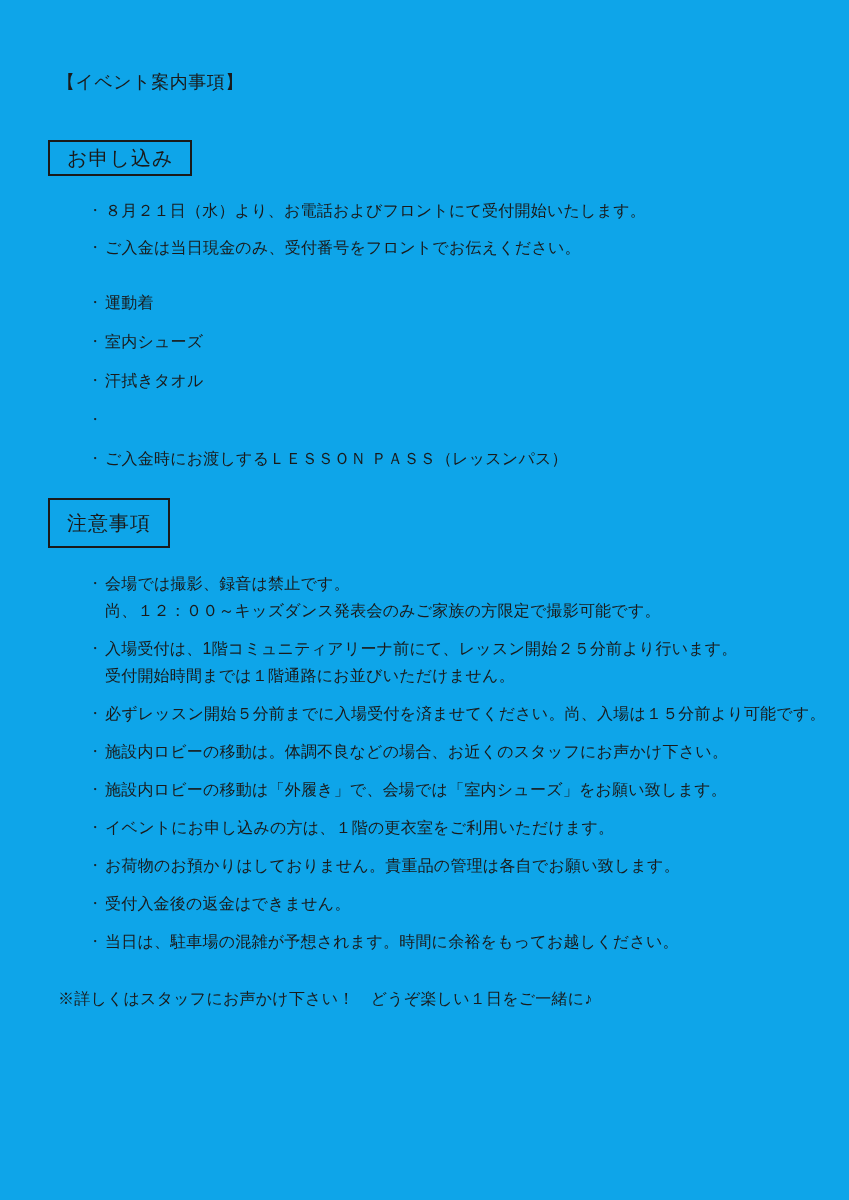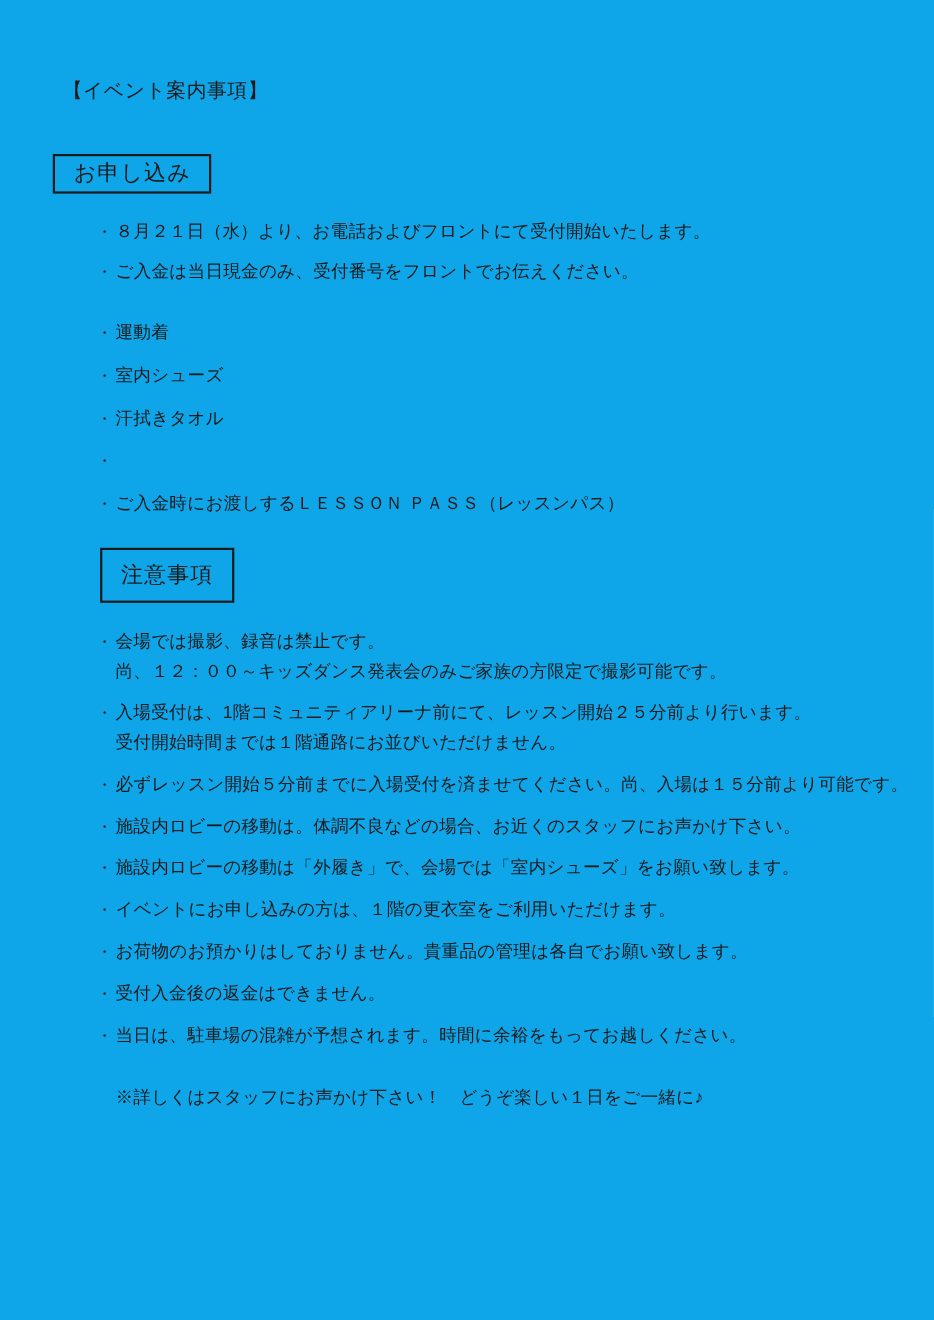--- a/index.html
+++ b/index.html
@@ -34,21 +34,21 @@
     border: 2px solid #1a1a1a;
     padding: 7px 17px;
     font-size: 20px;
     line-height: 18px;
     letter-spacing: 1px;
     white-space: nowrap;
   }
   .heading-box.tall { padding: 14px 17px; }
   .row-box1 { margin-top: 46px; }
   .row-box2 { margin-top: 30px; }
-  .row-box3 { margin-top: 26px; padding-left: 43px; }
+  .row-box3 { margin-top: 26px; }
 
   .bullet-list { margin: 0; padding: 0; }
   .list1 { margin-top: 21px; }
   .list2 { margin-top: 28px; }
   .list3 { margin-top: 22px; }
   .bullet-item {
     display: flex;
     align-items: flex-start;
     margin-left: 88px;
     margin-right: 4px;
@@ -59,21 +59,21 @@
   .bullet-marker {
     flex: 0 0 17px;
     width: 17px;
     line-height: 27px;
     font-size: 14px;
   }
   .bullet-lines { line-height: 27px; letter-spacing: 0.2px; }
   .bullet-line { min-height: 27px; }
 
   .footer-note {
-    margin: 30px 4px 0 105px;
+    margin: 30px 4px 0 58px;
     line-height: 27px;
     letter-spacing: 0.2px;
   }
 </style>
 </head>
 <body>
 
 <div class="page">
 
   <div class="doc-title">【イベント案内事項】</div>

